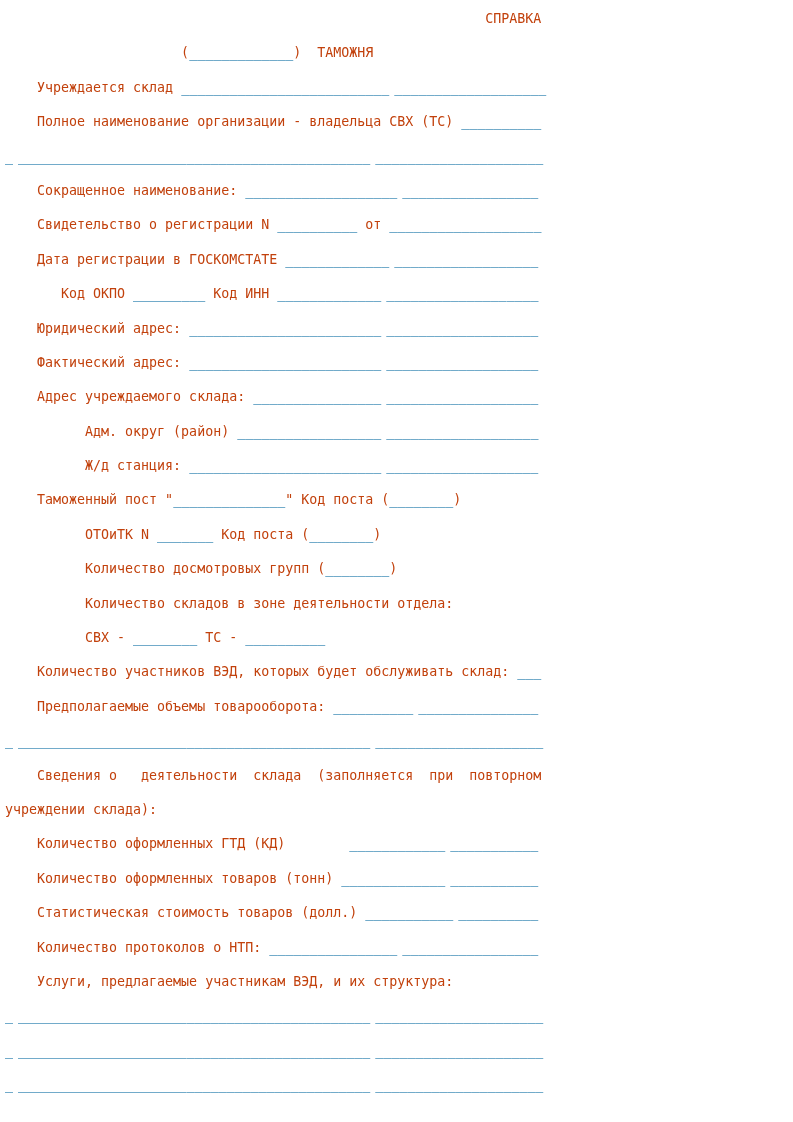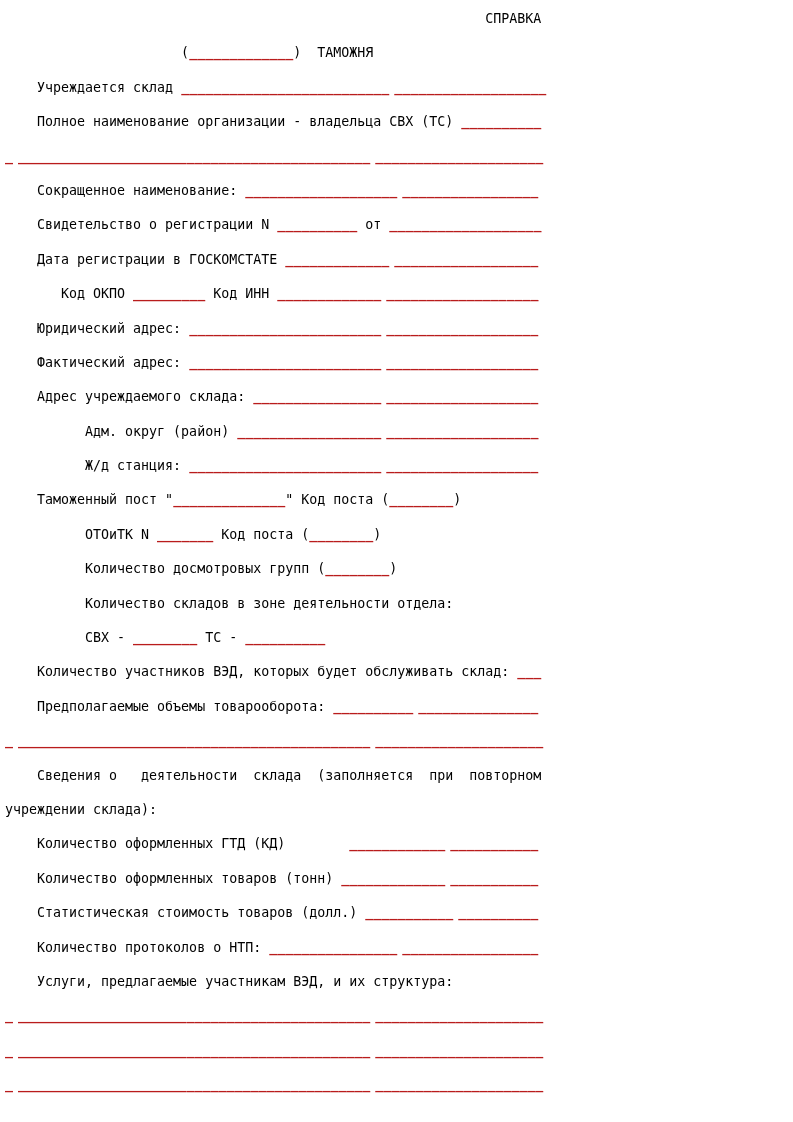--- a/index.html
+++ b/index.html
@@ -18,20 +18,20 @@
     font-family: "DejaVu Sans Mono", "Liberation Mono", monospace;
     font-size: 13.3px;
     line-height: 34.4px;
     color: #1f1f1f;
     white-space: pre;
   }
   .line {
     height: 34.4px;
     white-space: pre;
   }
-  .seg-text  { color: #000000; }
-  .seg-blank { color: #b91c1c; font-weight: bold; }
+  .seg-text  { color: #c2410c; }
+  .seg-blank { color: #0369a1; }
   .seg-gap   { display: inline-block; width: 5px; }
 </style>
 </head>
 <body>
 
 <div class="page"><div class="line"><span class="seg-text">                                                            СПРАВКА</span></div><div class="line"><span class="seg-text">                      (</span><span class="seg-blank">_____________</span><span class="seg-text">)  ТАМОЖНЯ</span></div><div class="line"><span class="seg-text">    Учреждается склад </span><span class="seg-blank">__________________________</span><span class="seg-gap"></span><span class="seg-blank">___________________</span></div><div class="line"><span class="seg-text">    Полное наименование организации - владельца СВХ (ТС) </span><span class="seg-blank">__________</span></div><div class="line"><span class="seg-blank">_</span><span class="seg-gap"></span><span class="seg-blank">____________________________________________</span><span class="seg-gap"></span><span class="seg-blank">_____________________</span></div><div class="line"><span class="seg-text">    Сокращенное наименование: </span><span class="seg-blank">___________________</span><span class="seg-gap"></span><span class="seg-blank">_________________</span></div><div class="line"><span class="seg-text">    Свидетельство о регистрации N </span><span class="seg-blank">__________</span><span class="seg-text"> от </span><span class="seg-blank">___________________</span></div><div class="line"><span class="seg-text">    Дата регистрации в ГОСКОМСТАТЕ </span><span class="seg-blank">_____________</span><span class="seg-gap"></span><span class="seg-blank">__________________</span></div><div class="line"><span class="seg-text">       Код ОКПО </span><span class="seg-blank">_________</span><span class="seg-text"> Код ИНН </span><span class="seg-blank">_____________</span><span class="seg-gap"></span><span class="seg-blank">___________________</span></div><div class="line"><span class="seg-text">    Юридический адрес: </span><span class="seg-blank">________________________</span><span class="seg-gap"></span><span class="seg-blank">___________________</span></div><div class="line"><span class="seg-text">    Фактический адрес: </span><span class="seg-blank">________________________</span><span class="seg-gap"></span><span class="seg-blank">___________________</span></div><div class="line"><span class="seg-text">    Адрес учреждаемого склада: </span><span class="seg-blank">________________</span><span class="seg-gap"></span><span class="seg-blank">___________________</span></div><div class="line"><span class="seg-text">          Адм. округ (район) </span><span class="seg-blank">__________________</span><span class="seg-gap"></span><span class="seg-blank">___________________</span></div><div class="line"><span class="seg-text">          Ж/д станция: </span><span class="seg-blank">________________________</span><span class="seg-gap"></span><span class="seg-blank">___________________</span></div><div class="line"><span class="seg-text">    Таможенный пост "</span><span class="seg-blank">______________</span><span class="seg-text">" Код поста (</span><span class="seg-blank">________</span><span class="seg-text">)</span></div><div class="line"><span class="seg-text">          ОТОиТК N </span><span class="seg-blank">_______</span><span class="seg-text"> Код поста (</span><span class="seg-blank">________</span><span class="seg-text">)</span></div><div class="line"><span class="seg-text">          Количество досмотровых групп (</span><span class="seg-blank">________</span><span class="seg-text">)</span></div><div class="line"><span class="seg-text">          Количество складов в зоне деятельности отдела:</span></div><div class="line"><span class="seg-text">          СВХ - </span><span class="seg-blank">________</span><span class="seg-text"> ТС - </span><span class="seg-blank">__________</span></div><div class="line"><span class="seg-text">    Количество участников ВЭД, которых будет обслуживать склад: </span><span class="seg-blank">___</span></div><div class="line"><span class="seg-text">    Предполагаемые объемы товарооборота: </span><span class="seg-blank">__________</span><span class="seg-gap"></span><span class="seg-blank">_______________</span></div><div class="line"><span class="seg-blank">_</span><span class="seg-gap"></span><span class="seg-blank">____________________________________________</span><span class="seg-gap"></span><span class="seg-blank">_____________________</span></div><div class="line"><span class="seg-text">    Сведения о   деятельности  склада  (заполняется  при  повторном</span></div><div class="line"><span class="seg-text">учреждении склада):</span></div><div class="line"><span class="seg-text">    Количество оформленных ГТД (КД)        </span><span class="seg-blank">____________</span><span class="seg-gap"></span><span class="seg-blank">___________</span></div><div class="line"><span class="seg-text">    Количество оформленных товаров (тонн) </span><span class="seg-blank">_____________</span><span class="seg-gap"></span><span class="seg-blank">___________</span></div><div class="line"><span class="seg-text">    Статистическая стоимость товаров (долл.) </span><span class="seg-blank">___________</span><span class="seg-gap"></span><span class="seg-blank">__________</span></div><div class="line"><span class="seg-text">    Количество протоколов о НТП: </span><span class="seg-blank">________________</span><span class="seg-gap"></span><span class="seg-blank">_________________</span></div><div class="line"><span class="seg-text">    Услуги, предлагаемые участникам ВЭД, и их структура:</span></div><div class="line"><span class="seg-blank">_</span><span class="seg-gap"></span><span class="seg-blank">____________________________________________</span><span class="seg-gap"></span><span class="seg-blank">_____________________</span></div><div class="line"><span class="seg-blank">_</span><span class="seg-gap"></span><span class="seg-blank">____________________________________________</span><span class="seg-gap"></span><span class="seg-blank">_____________________</span></div><div class="line"><span class="seg-blank">_</span><span class="seg-gap"></span><span class="seg-blank">____________________________________________</span><span class="seg-gap"></span><span class="seg-blank">_____________________</span></div></div>
 
 </body></html>

